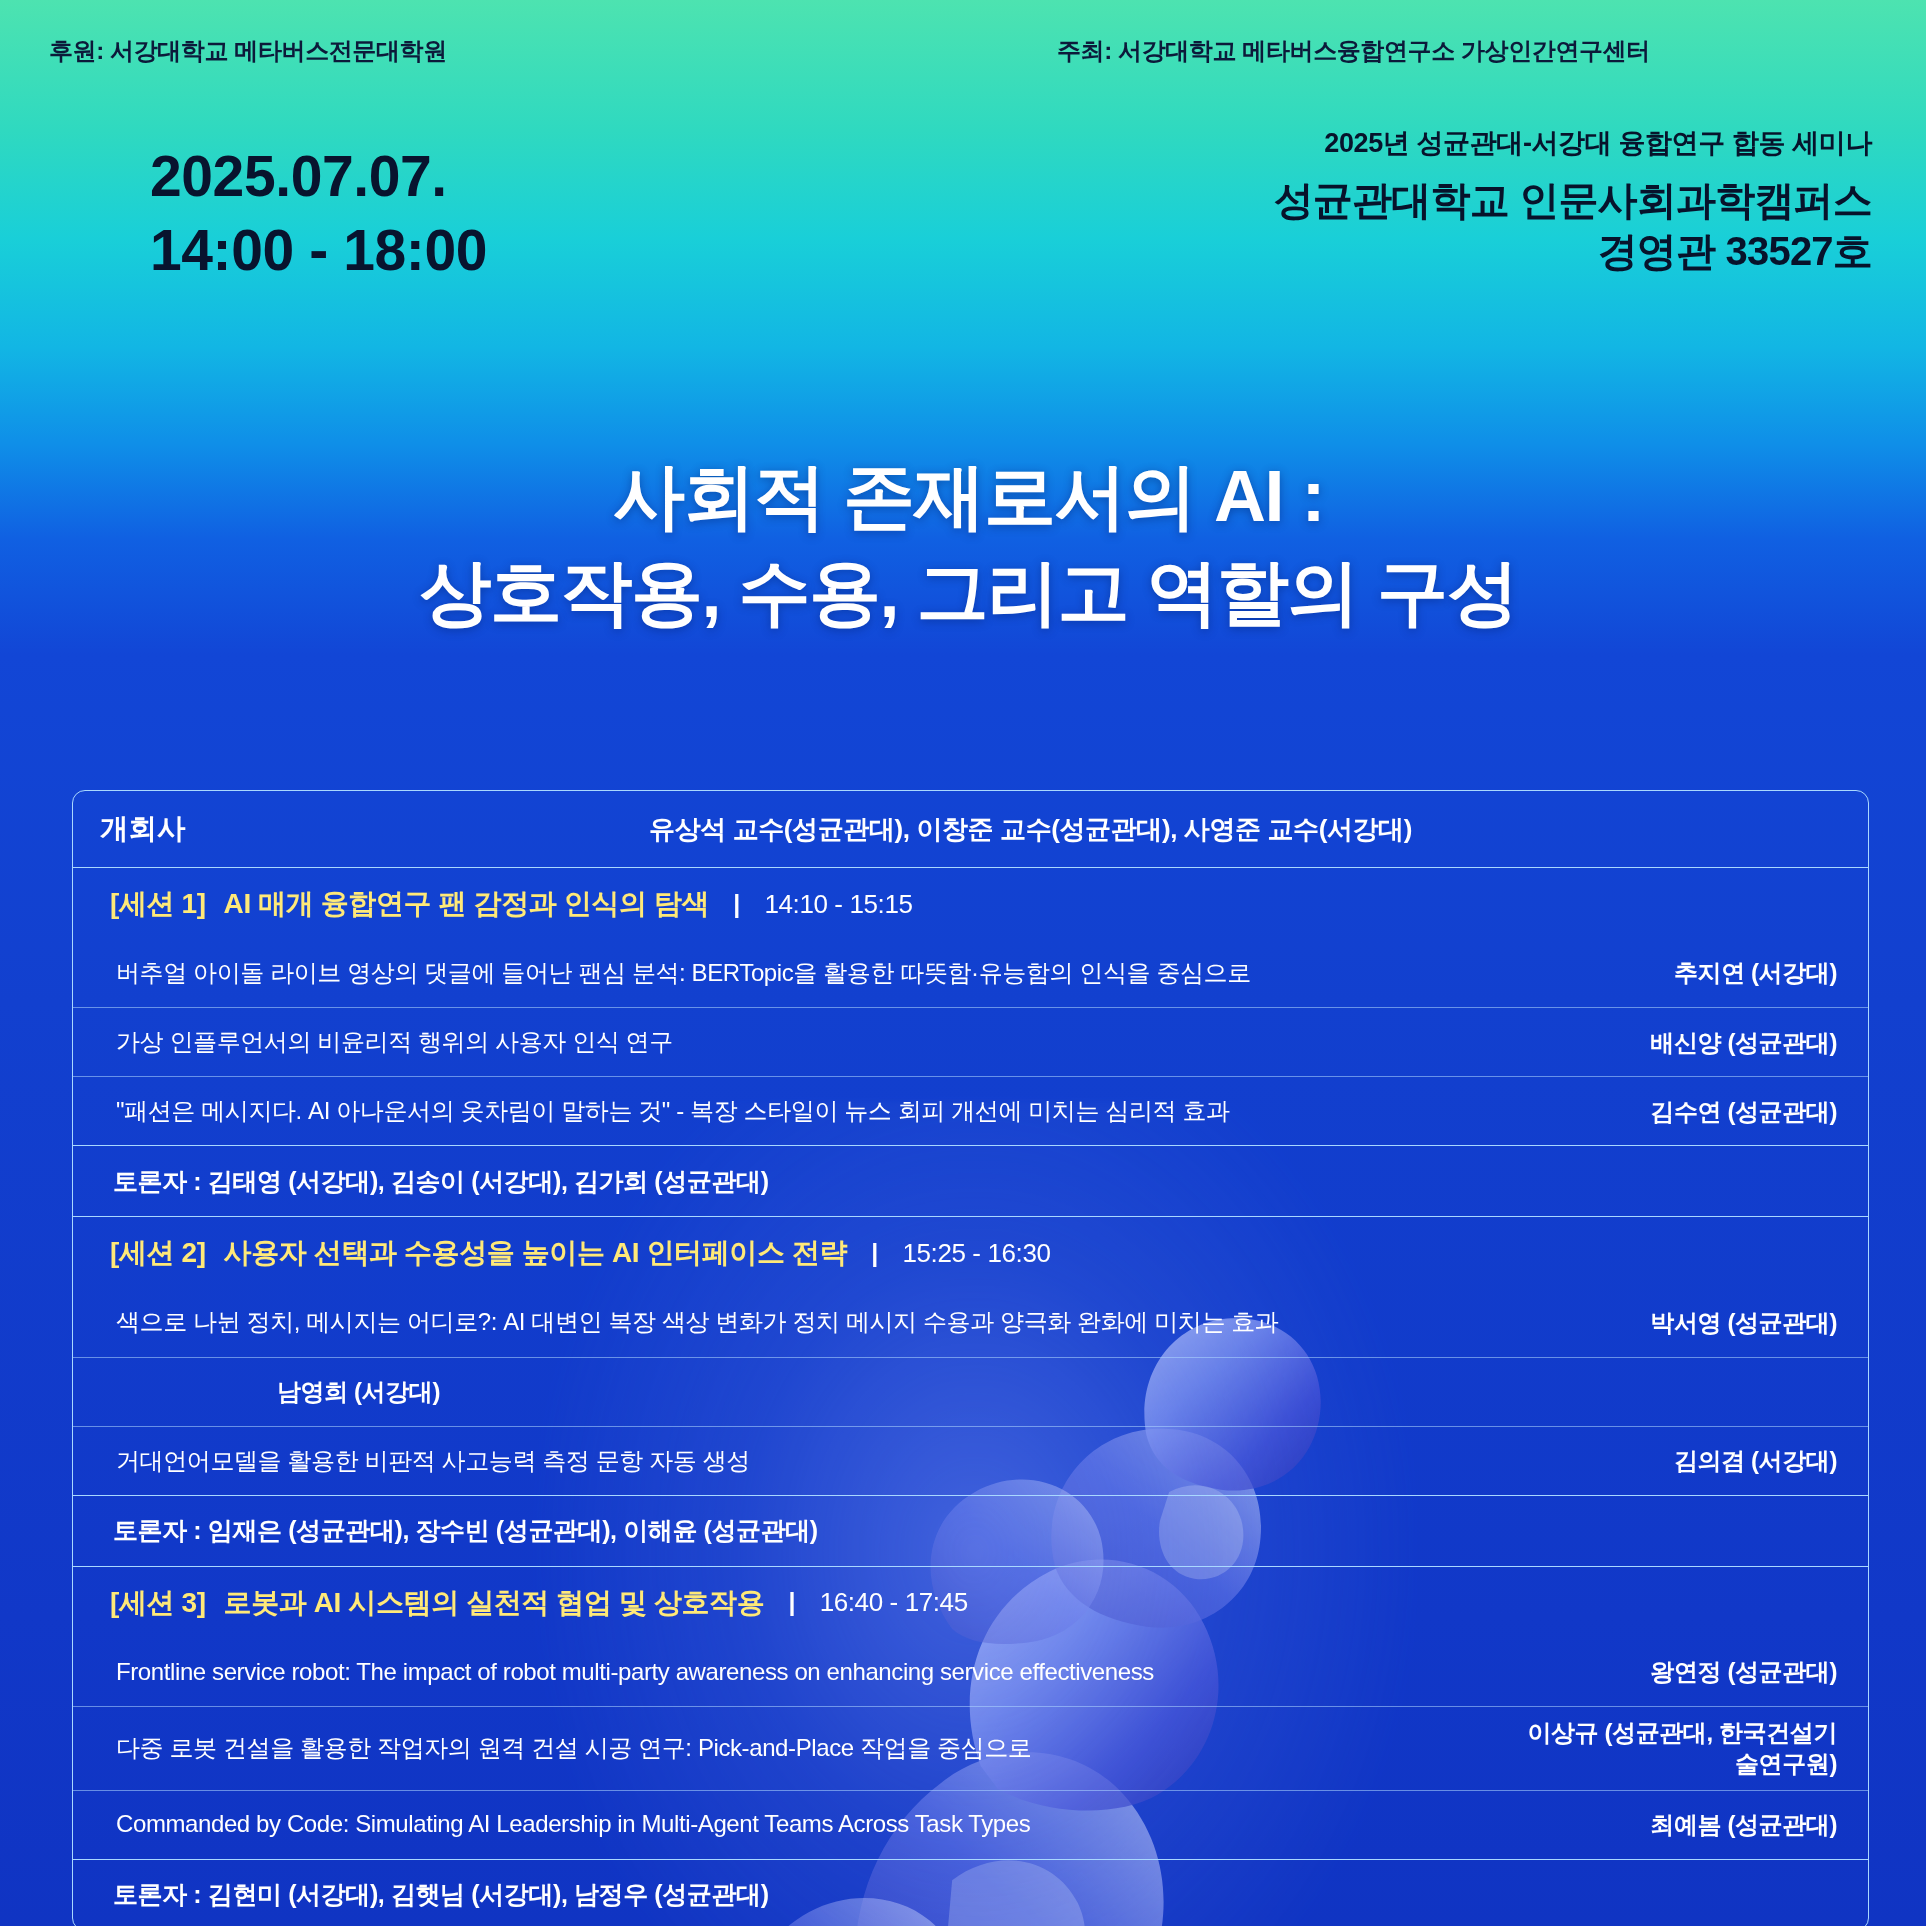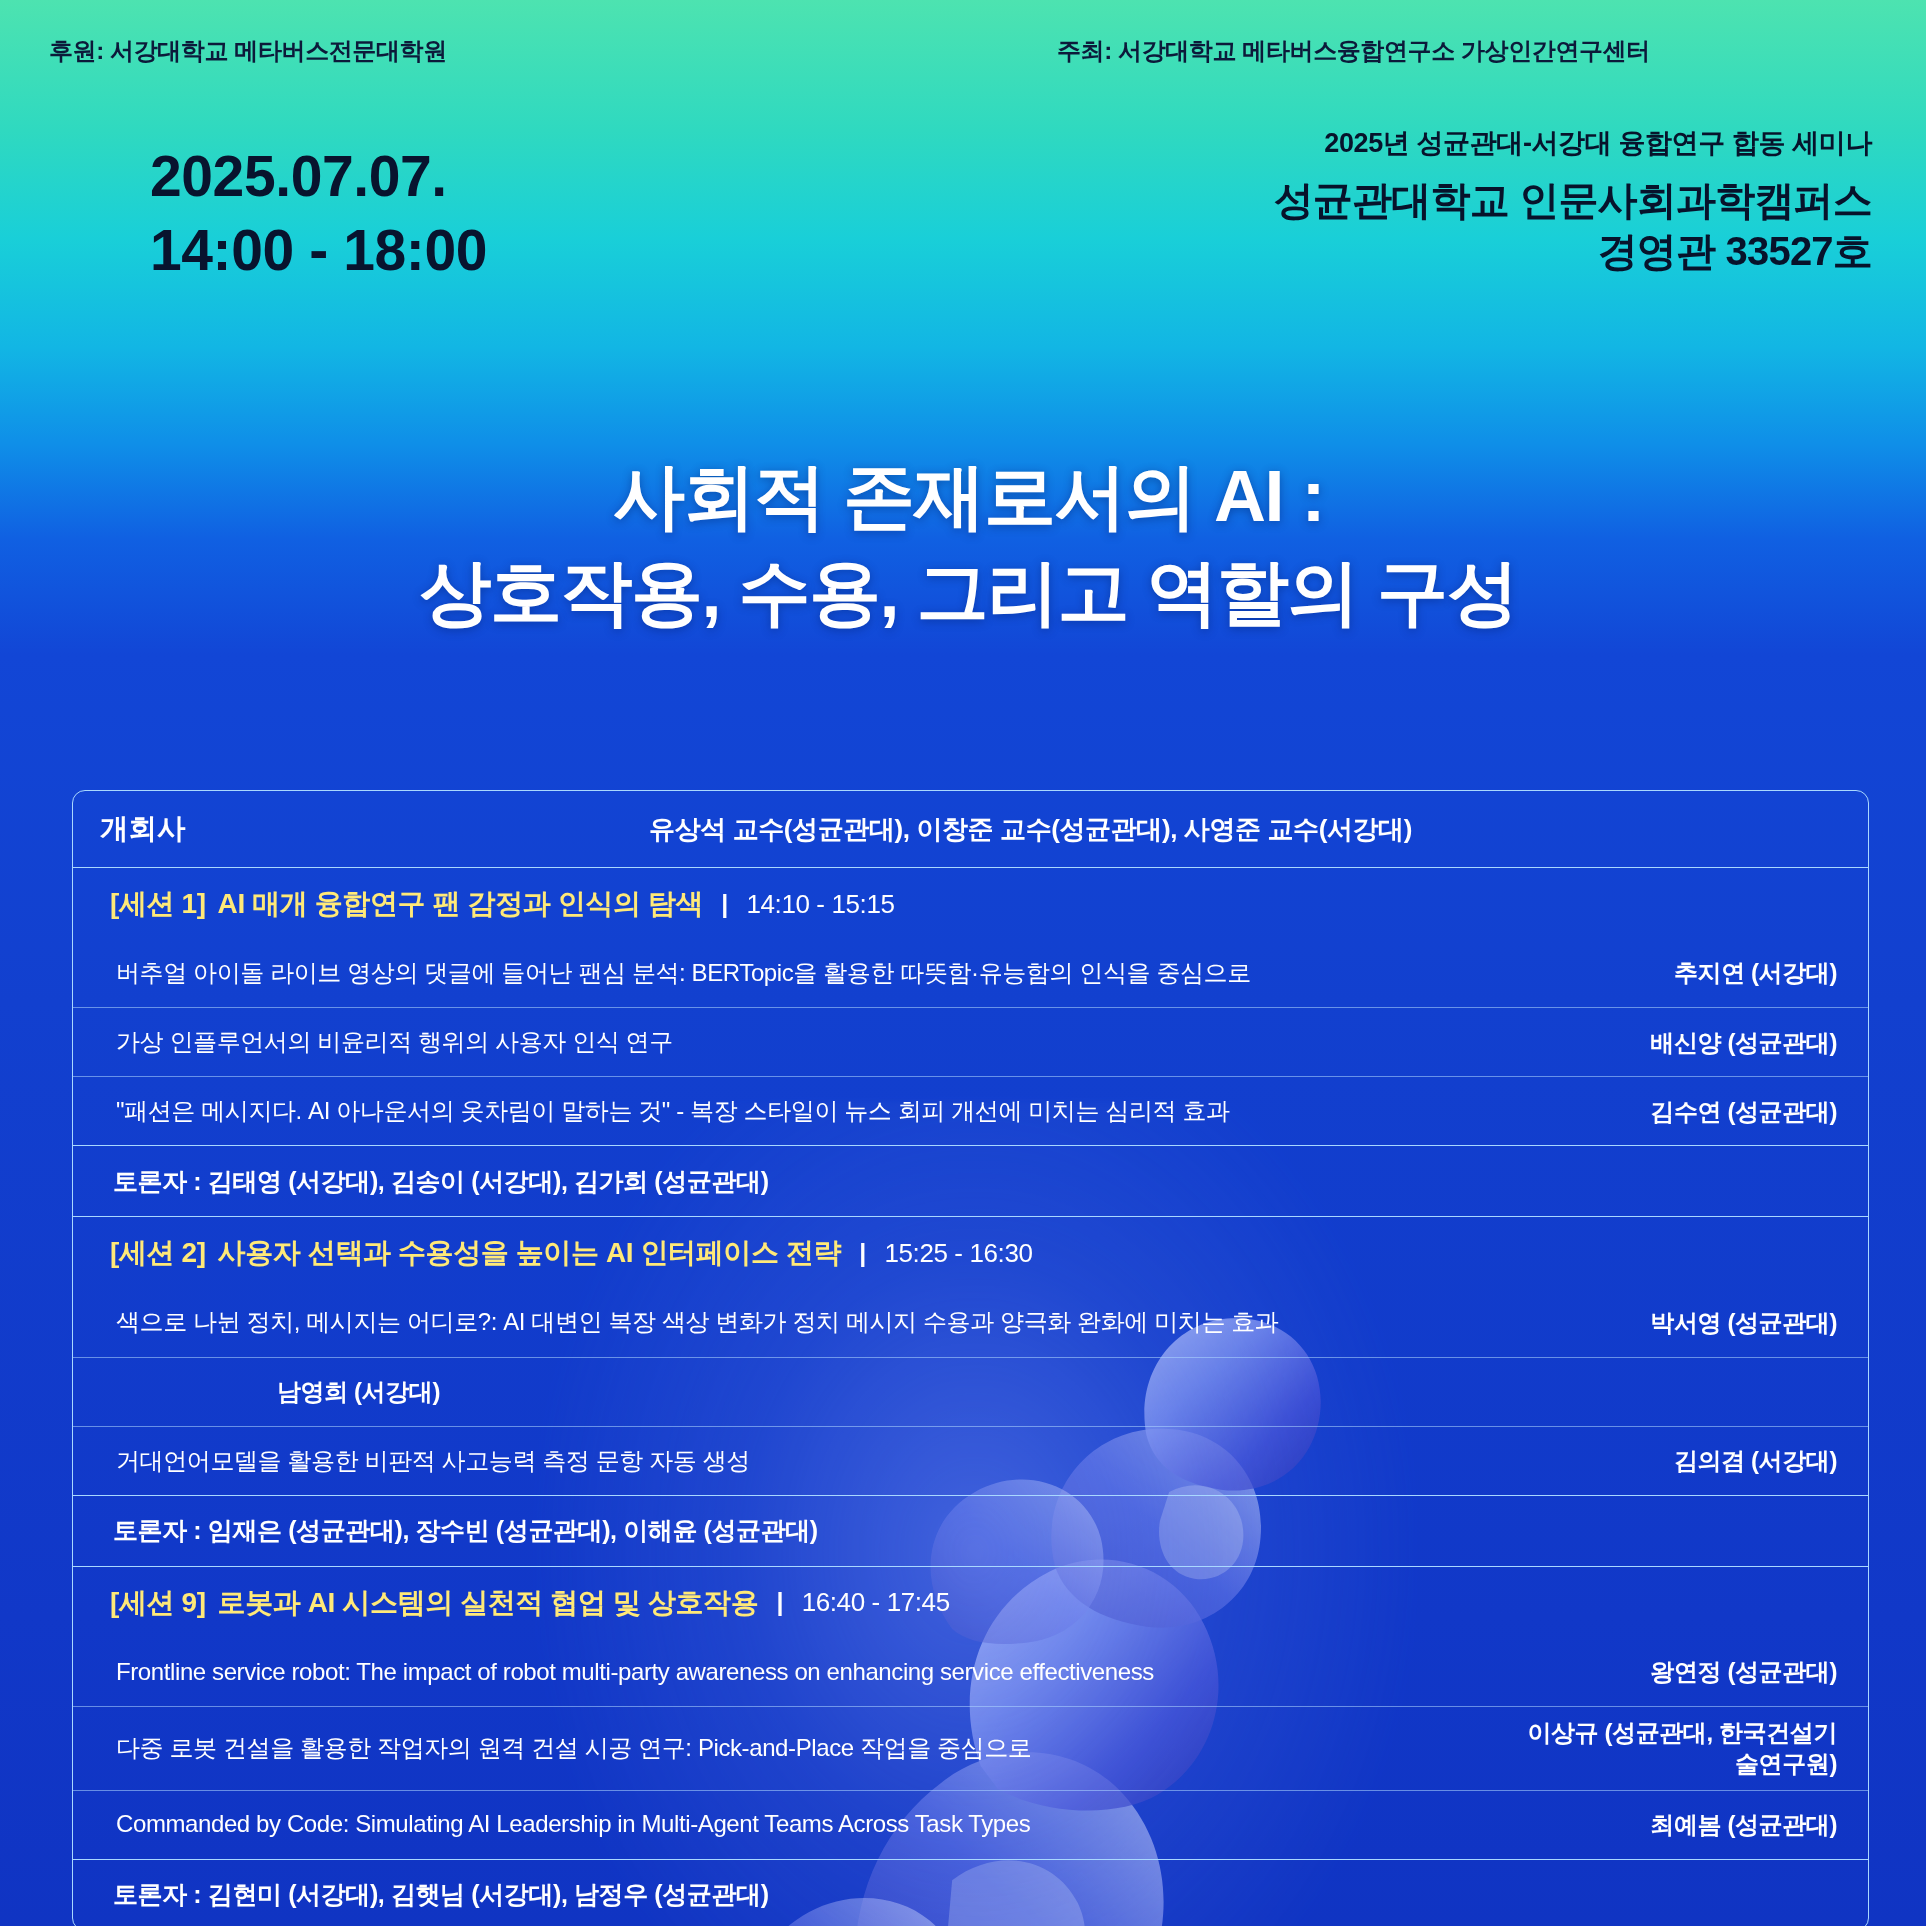--- a/index.html
+++ b/index.html
@@ -164,21 +164,21 @@
     font-size: 26px;
     font-weight: bold;
     color: #ffffff;
     letter-spacing: -0.4px;
     padding-right: 46px;
   }
 
   .session-head {
     display: flex;
     align-items: center;
-    gap: 12px;
+    gap: 18px;
     padding: 17px 0 15.4px 37px;
     box-sizing: border-box;
   }
   .session-head .tag {
     font-size: 28px;
     font-weight: bold;
     color: #ffe978;
     letter-spacing: -0.4px;
   }
   .session-head .stitle {
@@ -360,21 +360,21 @@
         <div class="paper">
           <div class="ptitle">거대언어모델을 활용한 비판적 사고능력 측정 문항 자동 생성</div>
           <div class="pauthor">김의겸 (서강대)</div>
         </div>
       </div>
       <div class="discuss">토론자 : 임재은 (성균관대), 장수빈 (성균관대), 이해윤 (성균관대)</div>
     </div>
 
     <div class="band">
       <div class="session-head">
-        <span class="tag">[세션 9]</span>
+        <span class="tag">[세션 3]</span>
         <span class="stitle">로봇과 AI 시스템의 실천적 협업 및 상호작용</span>
         <span class="sep">|</span>
         <span class="stime">16:40 - 17:45</span>
       </div>
       <div class="papers">
         <div class="paper">
           <div class="ptitle">Frontline service robot: The impact of robot multi-party awareness on enhancing service effectiveness</div>
           <div class="pauthor">왕연정 (성균관대)</div>
         </div>
         <div class="paper">

